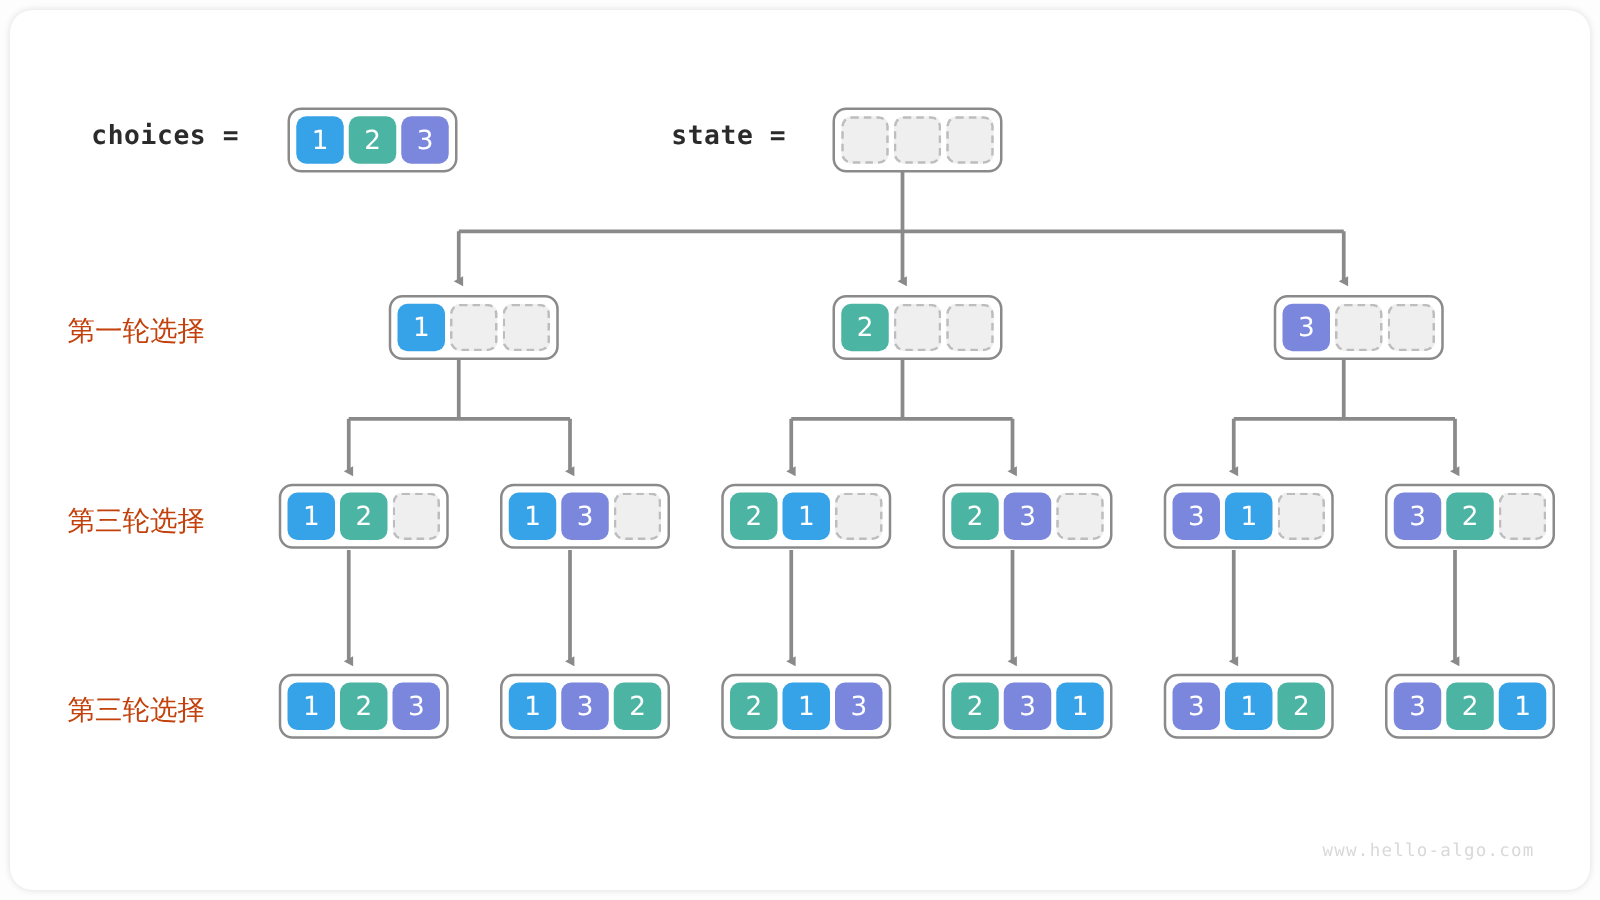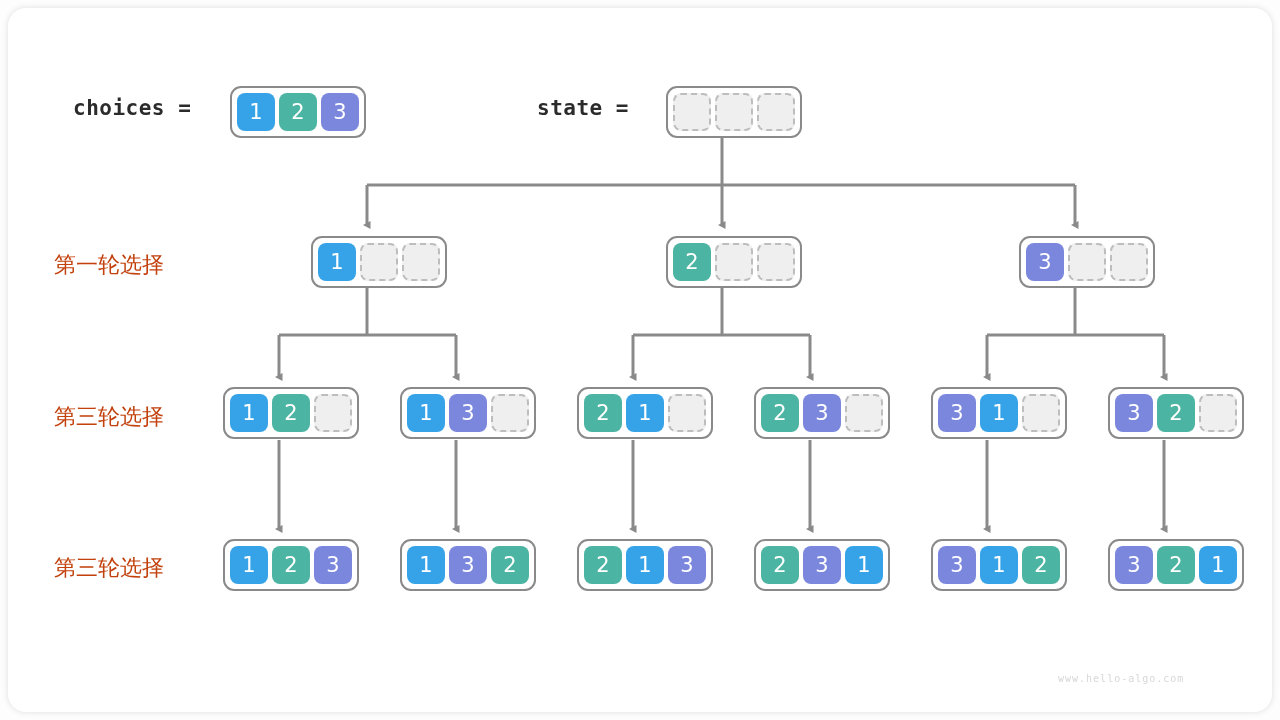--- a/index.html
+++ b/index.html
@@ -51,21 +51,21 @@
   .row-label {
     position: absolute;
     font-family: "DejaVu Sans", sans-serif;
     font-size: 22px;
     color: #c2410c;
     white-space: nowrap;
   }
   .watermark {
     position: absolute;
     font-family: "DejaVu Sans Mono", monospace;
-    font-size: 10px;
+    font-size: 14px;
     color: #d8d8d8;
     letter-spacing: 1px;
     white-space: nowrap;
   }
   
   .array-node {
     position: absolute;
     display: flex;
     flex-direction: row;
     align-items: center;

